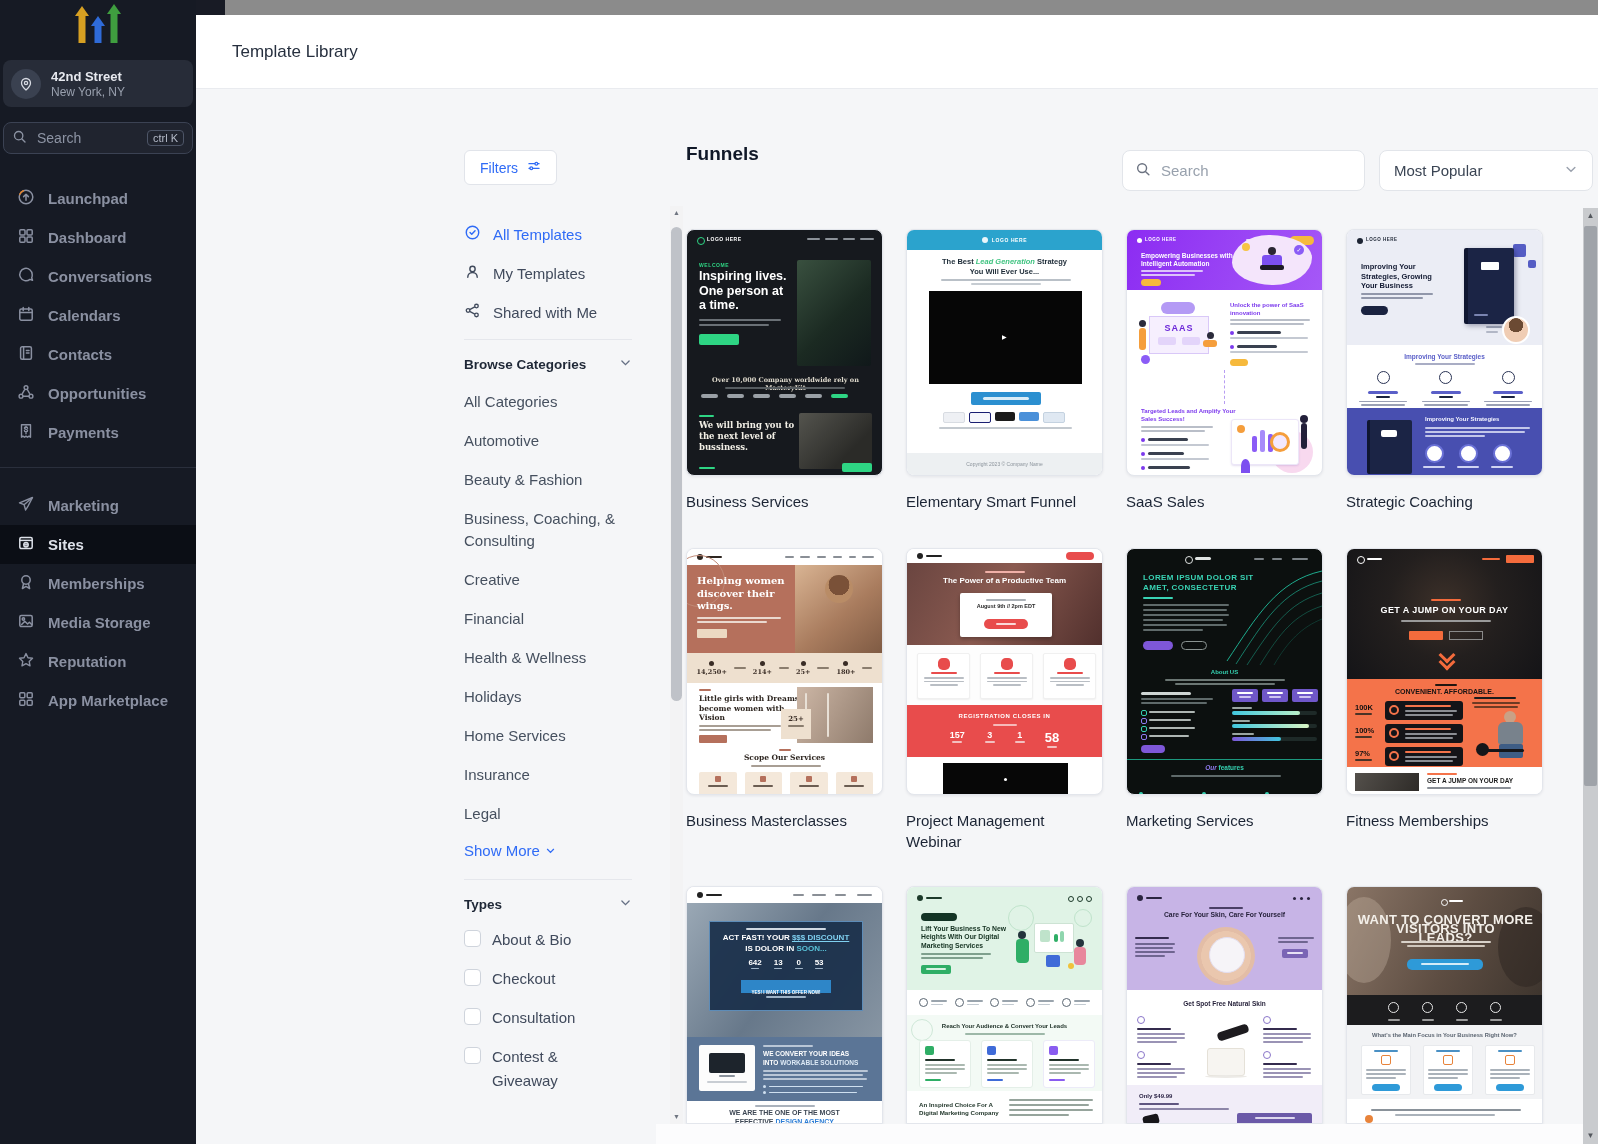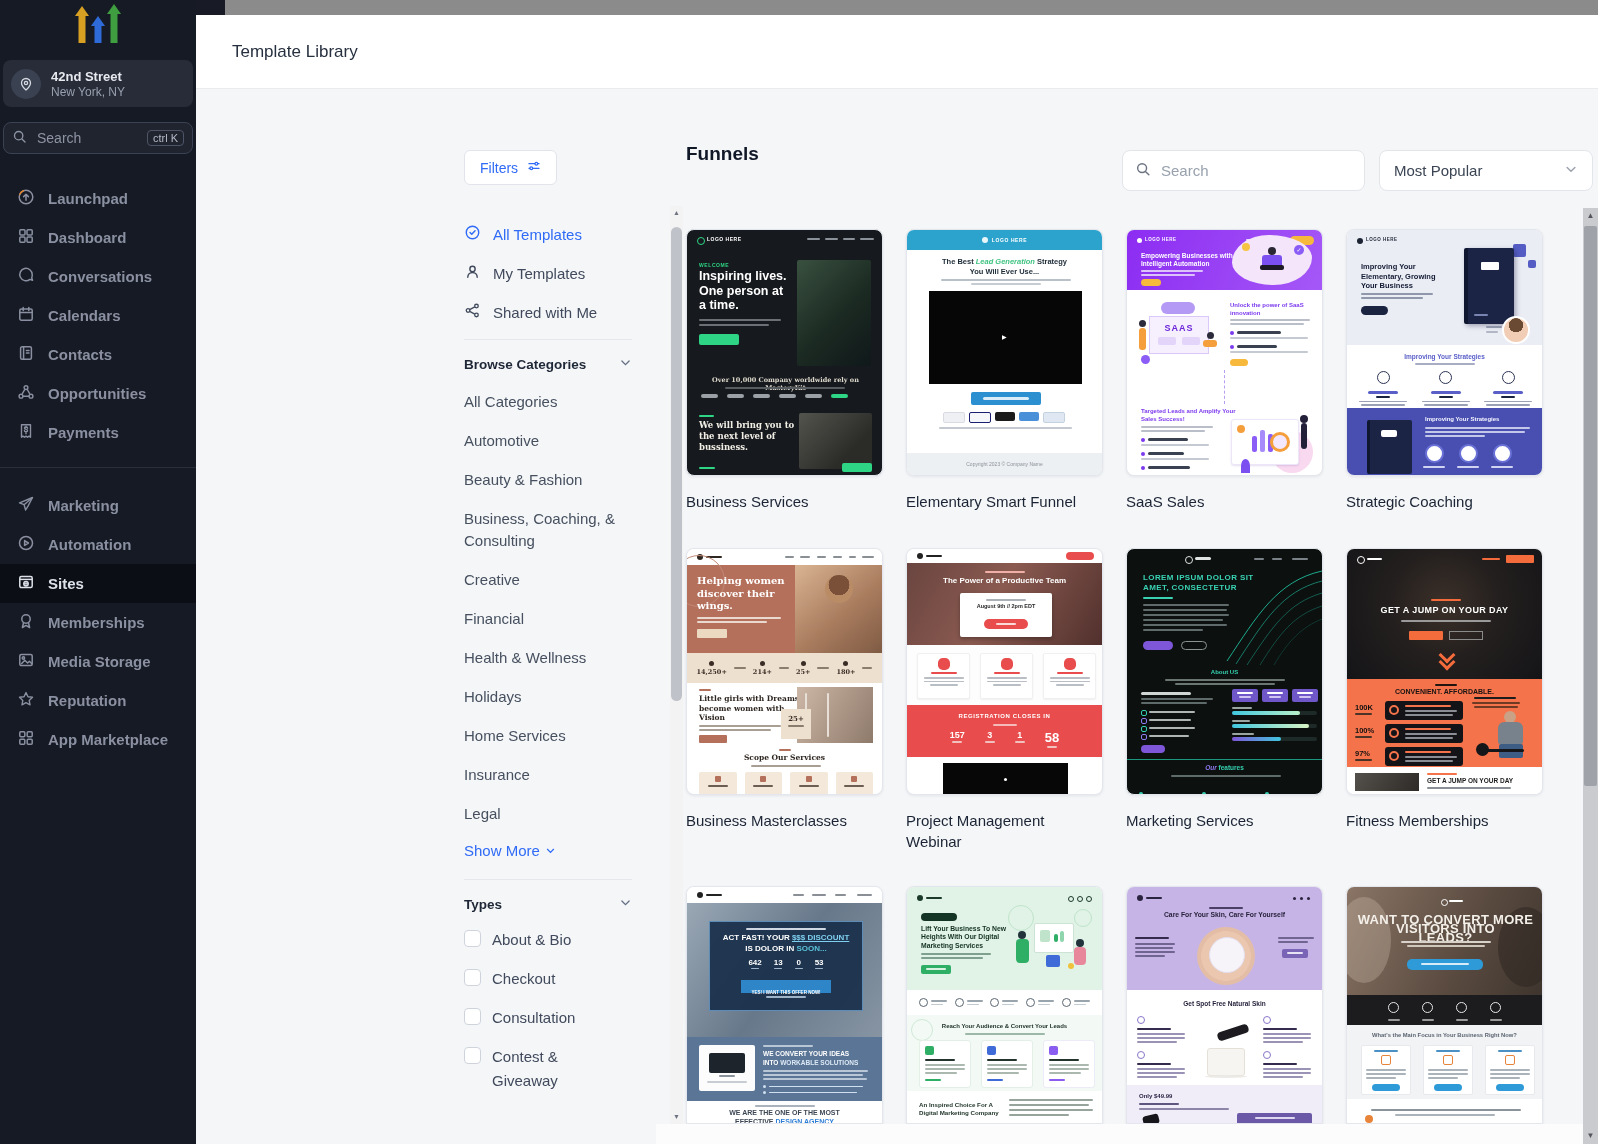--- a/index.html
+++ b/index.html
@@ -170,27 +170,20 @@
     <div class="sb-div"></div>
 
     <nav class="nav" style="top:486px">
       <div class="nav-item">
         <span><svg width="18" height="18" viewBox="0 0 18 18" fill="none" stroke="currentColor" stroke-width="1.4" stroke-linejoin="round">
               <path d="M15.5 2.5L2.5 7.8l4.6 1.9L8.6 15l2.4-3.9 4.5-8.6z"></path>
               <path d="M7.1 9.7l8.4-7.2"></path>
             </svg></span>
         <span>Marketing</span>
       </div>
-      <div class="nav-item">
-        <span><svg width="18" height="18" viewBox="0 0 18 18" fill="none" stroke="currentColor" stroke-width="1.5" stroke-linejoin="round">
-              <circle cx="9" cy="9" r="6.5"></circle>
-              <path d="M7.6 6.6l3.8 2.4-3.8 2.4z"></path>
-            </svg></span>
-        <span>Automation</span>
-      </div>
       <div class="nav-item active">
         <span><svg width="18" height="18" viewBox="0 0 18 18" fill="none" stroke="currentColor" stroke-width="1.5">
               <rect x="2.8" y="3.4" width="12.4" height="11.2" rx="1.5"></rect>
               <path d="M2.8 6.4h12.4"></path>
               <circle cx="9" cy="10.7" r="2.2"></circle>
               <path d="M6.8 10.7h4.4M9 8.5v4.4" stroke-width="1"></path>
             </svg></span>
         <span>Sites</span>
       </div>
       <div class="nav-item">
@@ -496,21 +489,21 @@
 
         <div class="cell">
           <div class="th">
             <div class="ab" style="left:0;top:0;width:100%;height:115px;background:#ebedf5">
               <span class="dot" style="left:10px;top:8px;width:6px;height:6px;background:#1c2433"></span>
               <span class="tx" style="left:19px;top:7px;font-size:4.5px;font-weight:700;color:#1c2433;letter-spacing:.5px">LOGO HERE</span>
               <i class="bar" style="right:16px;top:14px;width:13px;height:13px;background:#555dc4"></i>
               <i class="bar" style="right:6px;top:30px;width:8px;height:8px;background:#555dc4"></i>
               <div class="tx" style="left:14px;top:32px;font-size:7.5px;line-height:9.5px;font-weight:800;color:#131b33">
                 <span style="display:block">Improving Your</span>
-                  <span style="display:block">Elementary, Growing</span>
+                  <span style="display:block">Strategies, Growing</span>
                   <span style="display:block">Your Business</span>
               </div>
               <i class="bar" style="left:14px;top:63px;width:72px;height:2px;background:#9197aa"></i>
               <i class="bar" style="left:14px;top:67px;width:62px;height:2px;background:#9197aa"></i>
               <i class="bar" style="left:14px;top:76px;width:27px;height:9px;background:#1a2340;border-radius:5px"></i>
               <div class="ab" style="right:28px;top:18px;width:46px;height:76px;background:#1b2445;border-left:4px solid #0f1630;border-radius:2px;box-shadow:2px 2px 5px rgba(20,25,60,.35)">
                 <i class="bar" style="left:13px;top:14px;width:18px;height:8px;background:#fff;border-radius:1px"></i>
                 <i class="bar" style="left:6px;bottom:8px;width:14px;height:2px;background:#7a84b0"></i>
               </div>
               <span class="dot" style="right:12px;top:86px;width:24px;height:24px;background:radial-gradient(circle at 50% 30%,#6b4a33 0 34%,#f0cdb4 35%);border:2px solid #fff"></span>

